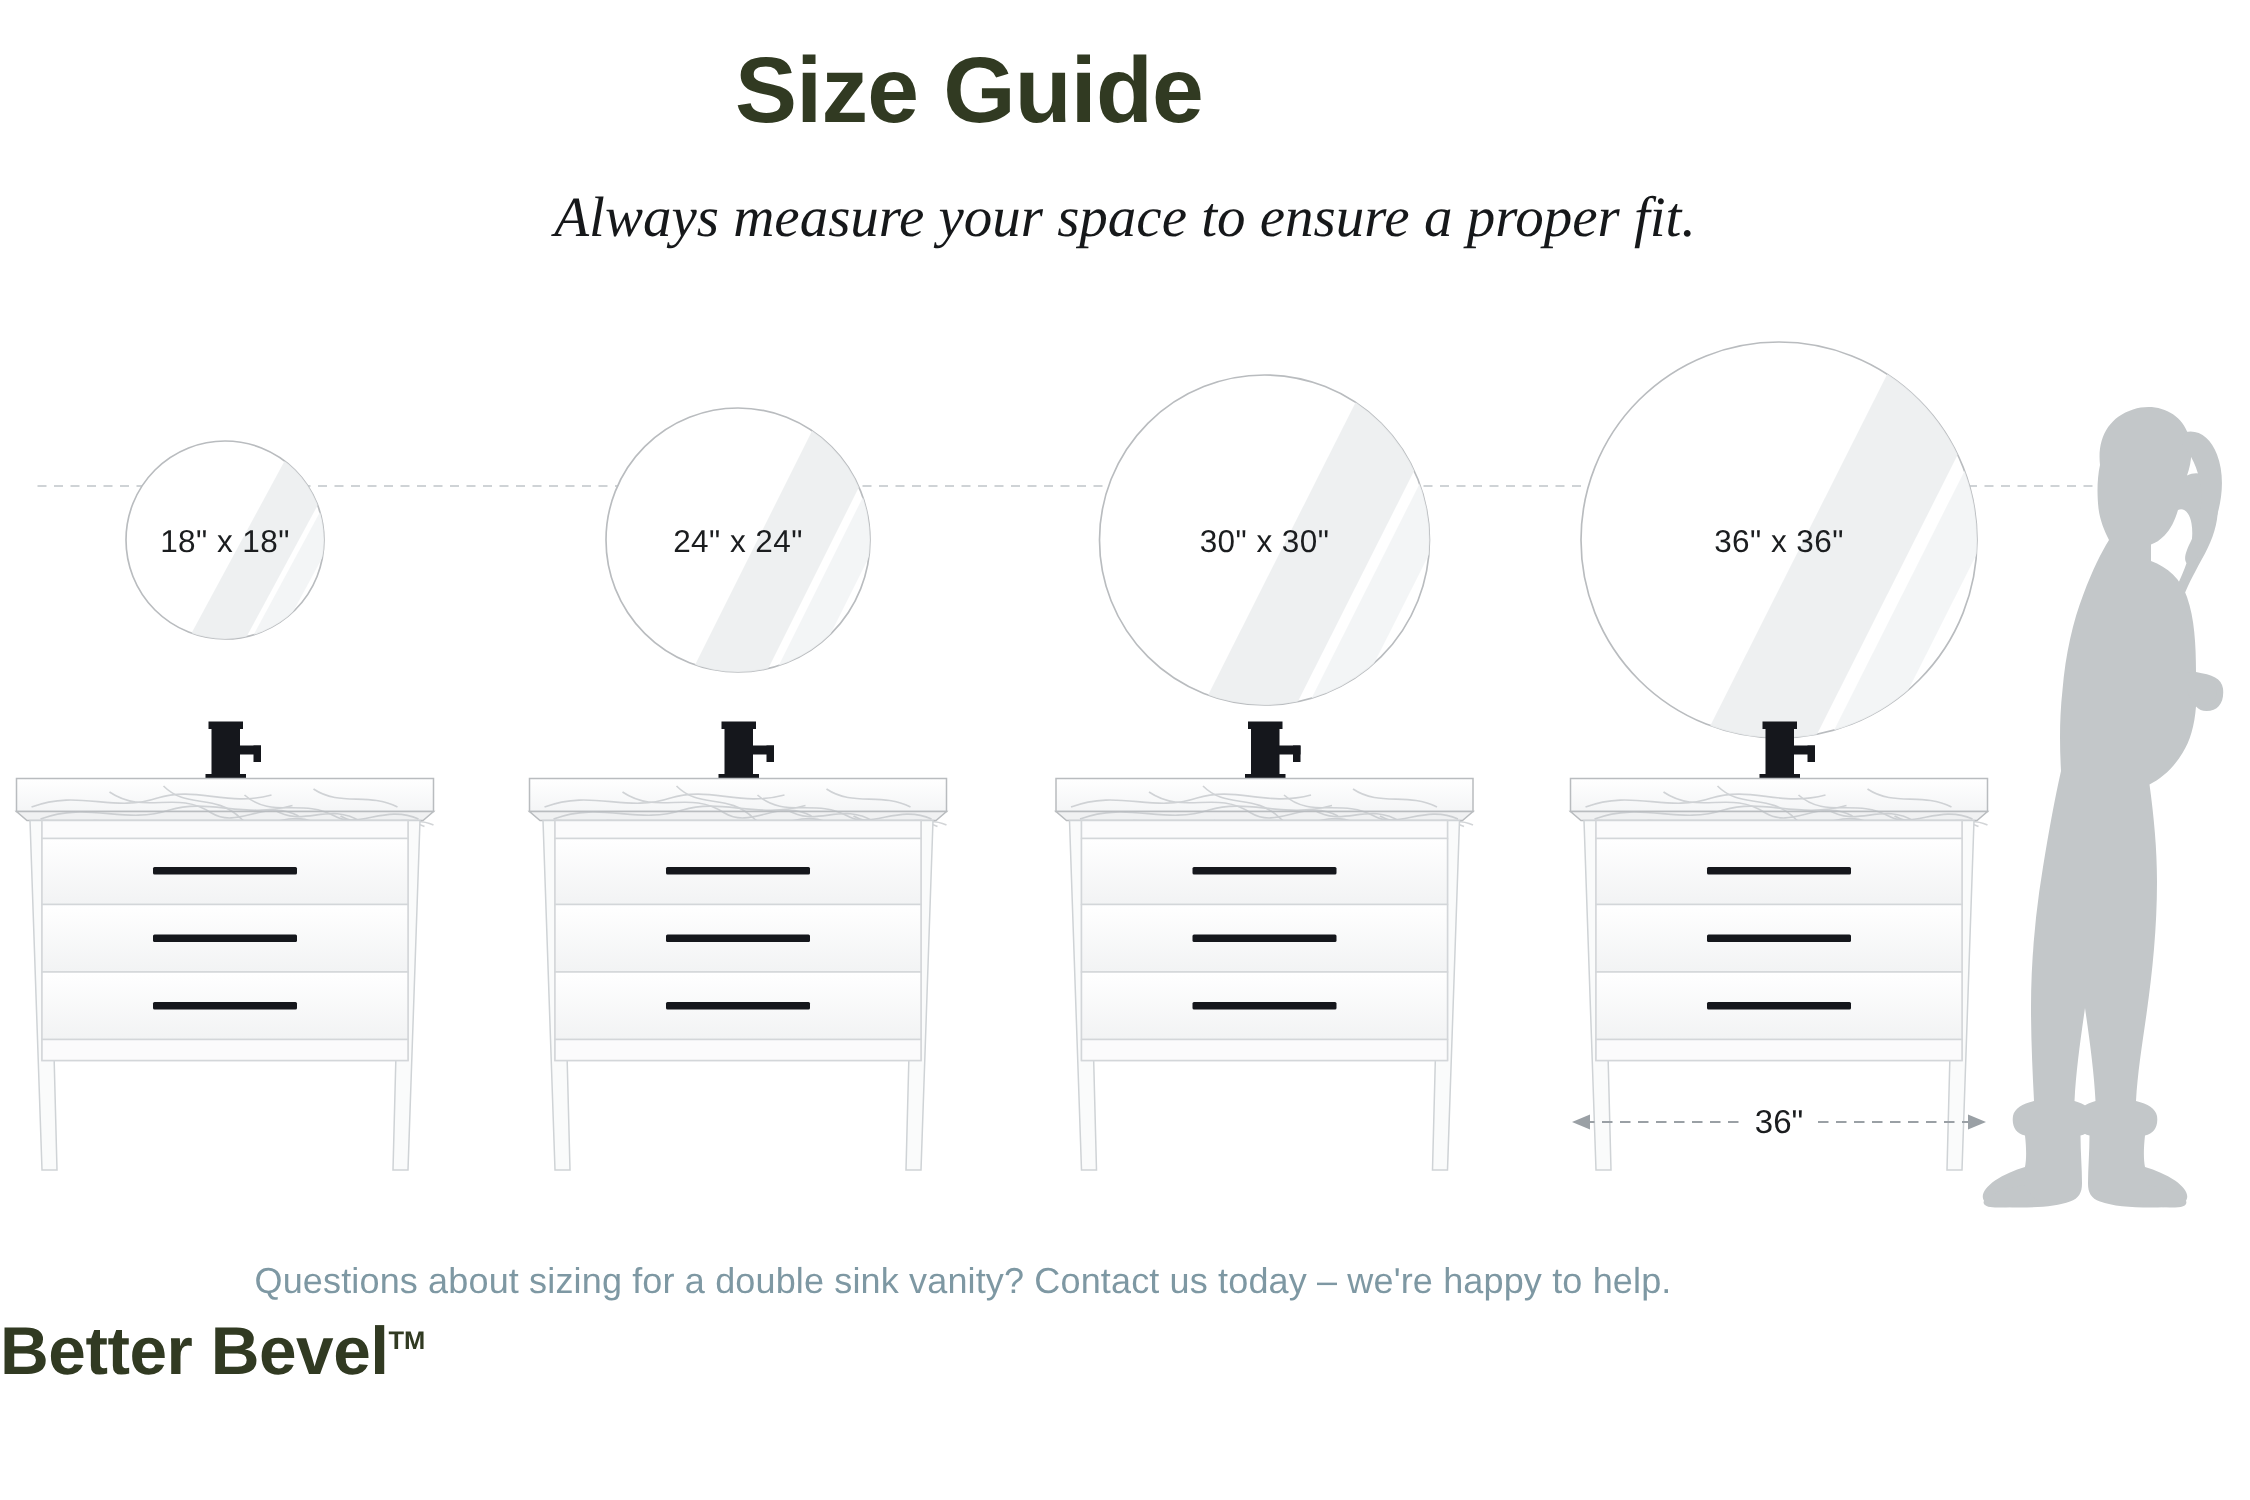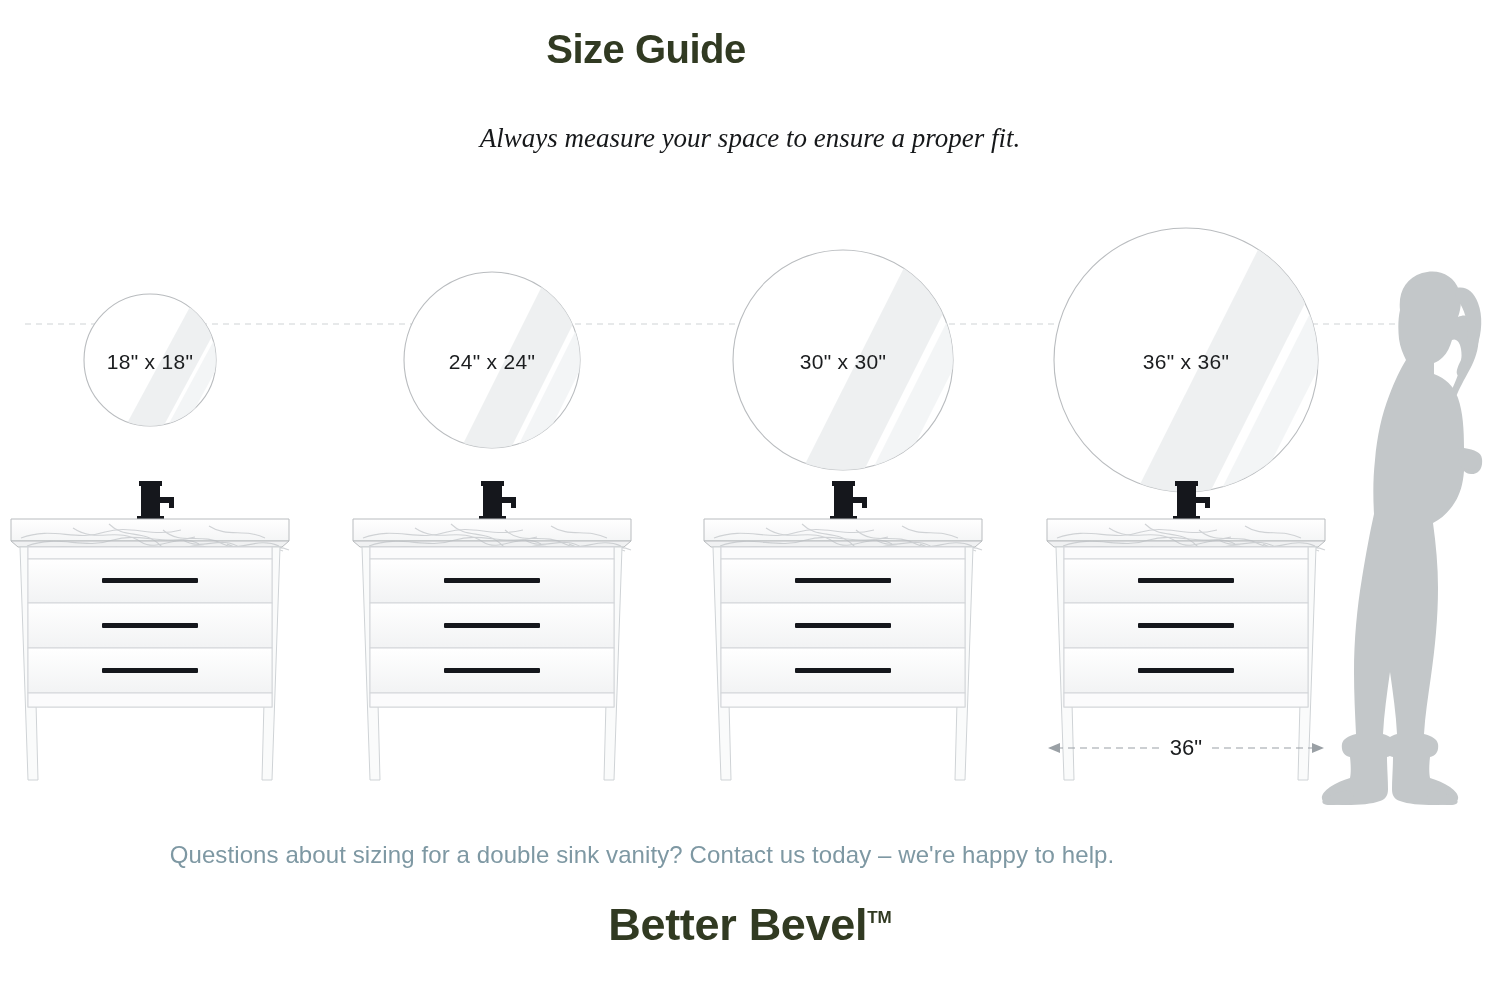--- a/index.html
+++ b/index.html
@@ -19,35 +19,35 @@
     overflow: hidden;
   }
 
   
   #title {
     position: absolute;
     left: 0;
     top: 28px;
     width: 1292px;
     text-align: center;
-    font-size: 40px;
+    font-size: 62px;
     font-weight: bold;
     letter-spacing: -0.5px;
     color: #313a22;
     line-height: 1.05;
   }
   #subtitle {
     position: absolute;
     left: 0;
     top: 123px;
     width: 1500px;
     text-align: center;
     font-family: "Liberation Serif", serif;
     font-style: italic;
-    font-size: 27px;
+    font-size: 38px;
     color: #16181a;
   }
 
   
   #stage {
     position: absolute;
     left: 0;
     top: 0;
     width: 1500px;
     height: 1000px;
@@ -84,23 +84,23 @@
     top: 841px;
     width: 1284px;
     text-align: center;
     font-size: 24px;
     color: #7e98a3;
     letter-spacing: 0.1px;
   }
   #brand {
     position: absolute;
     left: 0;
-    top: 900px;
+    top: 876px;
     width: 1500px;
-    text-align: center;
+    text-align: left;
     font-size: 45px;
     font-weight: bold;
     color: #313a22;
     letter-spacing: -0.3px;
     line-height: 1.1;
   }
   #brand .tm {
     font-size: 17px;
     vertical-align: 17px;
     font-weight: bold;

